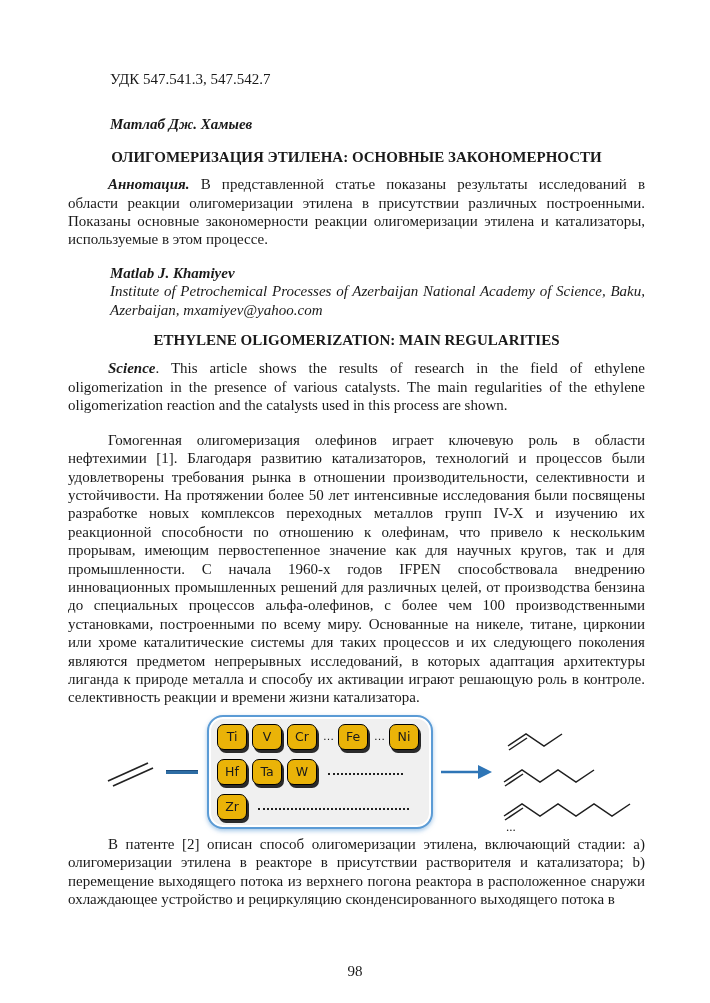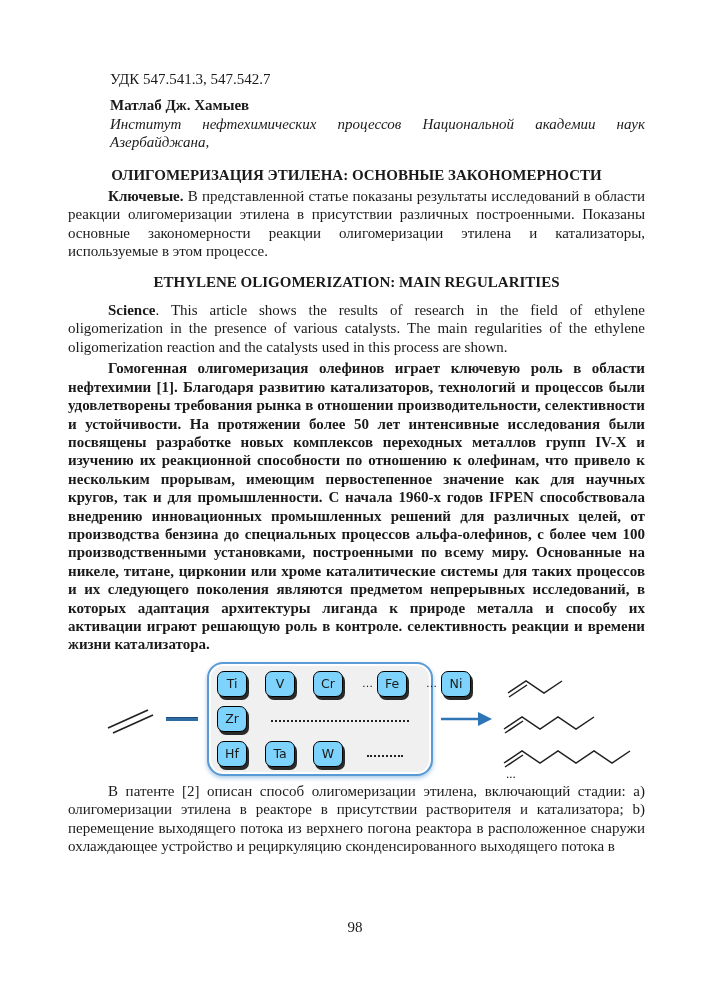--- a/index.html
+++ b/index.html
@@ -5,71 +5,74 @@
   html,body{margin:0;padding:0;}
   body{
     width:710px;height:1003px;background:#ffffff;overflow:hidden;position:relative;
     font-family:"Liberation Serif","DejaVu Serif",serif;
     font-size:15px;line-height:18.4px;color:#1a1a1a;
   }
   .page{padding:70px 65px 0 68px;}
   p{margin:0;}
   .just{text-align:justify;}
   .indent{text-indent:40px;}
-  .bi{font-weight:bold;}
+  .bi{font-weight:bold;font-style:italic;}
   .it{font-style:italic;}
-  .udc{margin-left:42px;margin-bottom:8px;}
+  .udc{margin-left:42px;margin-bottom:27px;}
   .author-block{margin-left:42px;text-align:justify;}
   .author-block.en{margin-top:15px;}
   .doc-title{text-align:center;font-weight:bold;}
-  .title-ru{margin:14px 0 3px;}
+  .title-ru{margin:14px 0 9px;}
   .title-en{margin:12px 0 10px;font-family:Liberation Serif, serif;}
-  .body-p1{margin-top:3px;font-weight:bold;}
+  .body-p1{margin-top:16px;}
   
   .figure{display:flex;align-items:center;margin:3px 0 1px 34px;height:124px;}
   .dash{width:32px;height:3px;background:#2e6da4;border-top:1px solid #1c4d7f;margin:0 9px;flex:none;}
   .panel{
     flex:none;width:206px;height:100px;background:#f0f0f0;
     border:2px solid #5b9bd5;border-radius:16px;
     box-shadow:0 2px 4px rgba(91,155,213,.55), inset 0 0 0 2px #ffffff;
     padding:5px 8px;display:flex;flex-direction:column;justify-content:space-between;
   }
   .krow{display:flex;align-items:center;height:30px;}
   .key{
-    min-width:22px;height:24px;padding:0 3px;background:#7dd3fc;
+    min-width:22px;height:24px;padding:0 3px;background:#eab308;
     border:1.6px solid #000;border-radius:7px;
     box-shadow:2px 3px 0 #2a2a2a;
     display:flex;align-items:center;justify-content:center;
     font-family:"DejaVu Sans",sans-serif;font-size:12.5px;line-height:1;
-    margin-right:18px;flex:none;
+    margin-right:5px;flex:none;
   }
   .sep{font-family:"DejaVu Sans",sans-serif;font-size:11px;letter-spacing:1px;margin:0 3px 0 1px;line-height:1;}
   .dotline{flex:1;height:0;border-bottom:2.4px dotted #222;margin:4px 14px 0 6px;}
   .dotline.short{margin-right:20px;}
   .mol-svg,.arrow-svg{flex:none;}
-  .pagenum{position:absolute;left:0;right:0;top:918px;text-align:center;}
+  .pagenum{position:absolute;left:0;right:0;top:962px;text-align:center;}
 </style>
 </head>
 <body>
 
 <div class="page">
 
   <div class="udc">УДК 547.541.3, 547.542.7</div>
 
   <div class="author-block ru">
     <div class="bi">Матлаб Дж. Хамыев</div>
-    <div class="it">Институт нефтехимических процессов Национальной академии наук Азербайджана,</div>
   </div>
 
   <div class="doc-title title-ru">ОЛИГОМЕРИЗАЦИЯ ЭТИЛЕНА: ОСНОВНЫЕ ЗАКОНОМЕРНОСТИ</div>
 
-  <p class="just indent"><span class="bi">Ключевые.</span>
+  <p class="just indent"><span class="bi">Аннотация.</span>
     <span>В представленной статье показаны результаты исследований в области реакции олигомеризации этилена в присутствии различных построенными. Показаны основные закономерности реакции олигомеризации этилена и катализаторы, используемые в этом процессе.</span></p>
 
 
+  <div class="author-block en">
+    <div class="bi">Matlab J. Khamiyev</div>
+    <div class="it">Institute of Petrochemical Processes of Azerbaijan National Academy of Science, Baku, Azerbaijan, mxamiyev@yahoo.com</div>
+  </div>
 
   <div class="doc-title title-en">ETHYLENE OLIGOMERIZATION: MAIN REGULARITIES</div>
 
   <p class="just indent"><span class="bi">Science</span><span>. This article shows the results of research in the field of ethylene oligomerization in the presence of various catalysts. The main regularities of the ethylene oligomerization reaction and the catalysts used in this process are shown.</span></p>
 
 
   <p class="just indent body-p1">Гомогенная олигомеризация олефинов играет ключевую роль в области нефтехимии [1]. Благодаря развитию катализаторов, технологий и процессов были удовлетворены требования рынка в отношении производительности, селективности и устойчивости. На протяжении более 50 лет интенсивные исследования были посвящены разработке новых комплексов переходных металлов групп IV-X и изучению их реакционной способности по отношению к олефинам, что привело к нескольким прорывам, имеющим первостепенное значение как для научных кругов, так и для промышленности. С начала 1960-х годов IFPEN способствовала внедрению инновационных промышленных решений для различных целей, от производства бензина до специальных процессов альфа-олефинов, с более чем 100 производственными установками, построенными по всему миру. Основанные на никеле, титане, цирконии или хроме каталитические системы для таких процессов и их следующего поколения являются предметом непрерывных исследований, в которых адаптация архитектуры лиганда к природе металла и способу их активации играют решающую роль в контроле. селективность реакции и времени жизни катализатора.</p>
 
   <div class="figure">
 
@@ -84,28 +87,28 @@
       <div class="krow">
         <span class="key">Ti</span>
         <span class="key">V</span>
         <span class="key">Cr</span>
         <span class="sep">…</span>
         <span class="key">Fe</span>
         <span class="sep">…</span>
         <span class="key">Ni</span>
       </div>
       <div class="krow">
-        <span class="key">Zr</span>
-        <span class="dotline"></span>
-      </div>
-      <div class="krow">
         <span class="key">Hf</span>
         <span class="key">Ta</span>
         <span class="key">W</span>
         <span class="dotline short"></span>
+      </div>
+      <div class="krow">
+        <span class="key">Zr</span>
+        <span class="dotline"></span>
       </div>
     </div>
 
     <svg class="arrow-svg" width="54" height="22" viewBox="0 0 54 22" style="margin:0 3px 0 6px">
       <line x1="2" y1="11" x2="41" y2="11" stroke="#2e75b6" stroke-width="2.4"></line>
       <polygon points="39,4 53,11 39,18" fill="#2e75b6"></polygon>
     </svg>
 
     <svg class="mol-svg" width="172" height="124" viewBox="0 0 172 124">
       <g stroke="#1f1f1f" stroke-width="1.5" fill="none">

